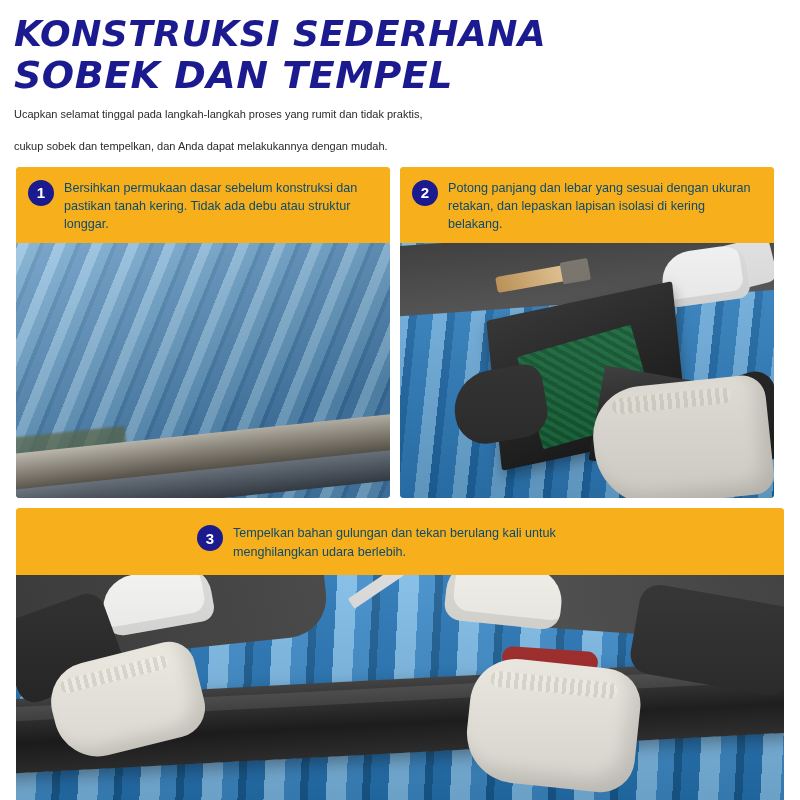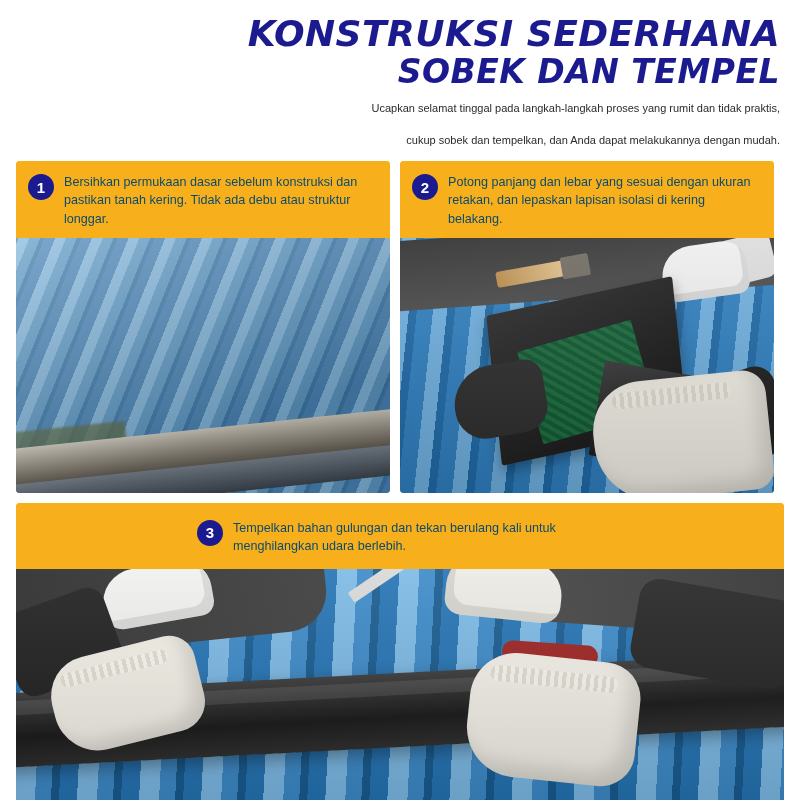--- a/index.html
+++ b/index.html
@@ -18,34 +18,34 @@
   .page {
     width: 800px;
     height: 800px;
     position: relative;
     background: #ffffff;
     box-sizing: border-box;
   }
 
   
   .header {
-    text-align: right;
+    text-align: left;
     padding: 14px 20px 0 14px;
   }
   .title-line {
     font-weight: bold;
     font-size: 36px;
     letter-spacing: 0.5px;
     color: #1b1b8f;
     line-height: 1.12;
     font-style: italic;
     font-family: "DejaVu Sans", sans-serif;
   }
   .title-line.l2 {
-    font-size: 33px;
+    font-size: 38px;
   }
   .subtitle {
     margin-top: 10px;
     font-size: 11px;
     color: #2a2a2a;
     line-height: 1.45;
     font-family: "Liberation Sans", sans-serif;
     font-weight: normal;
   }
 

